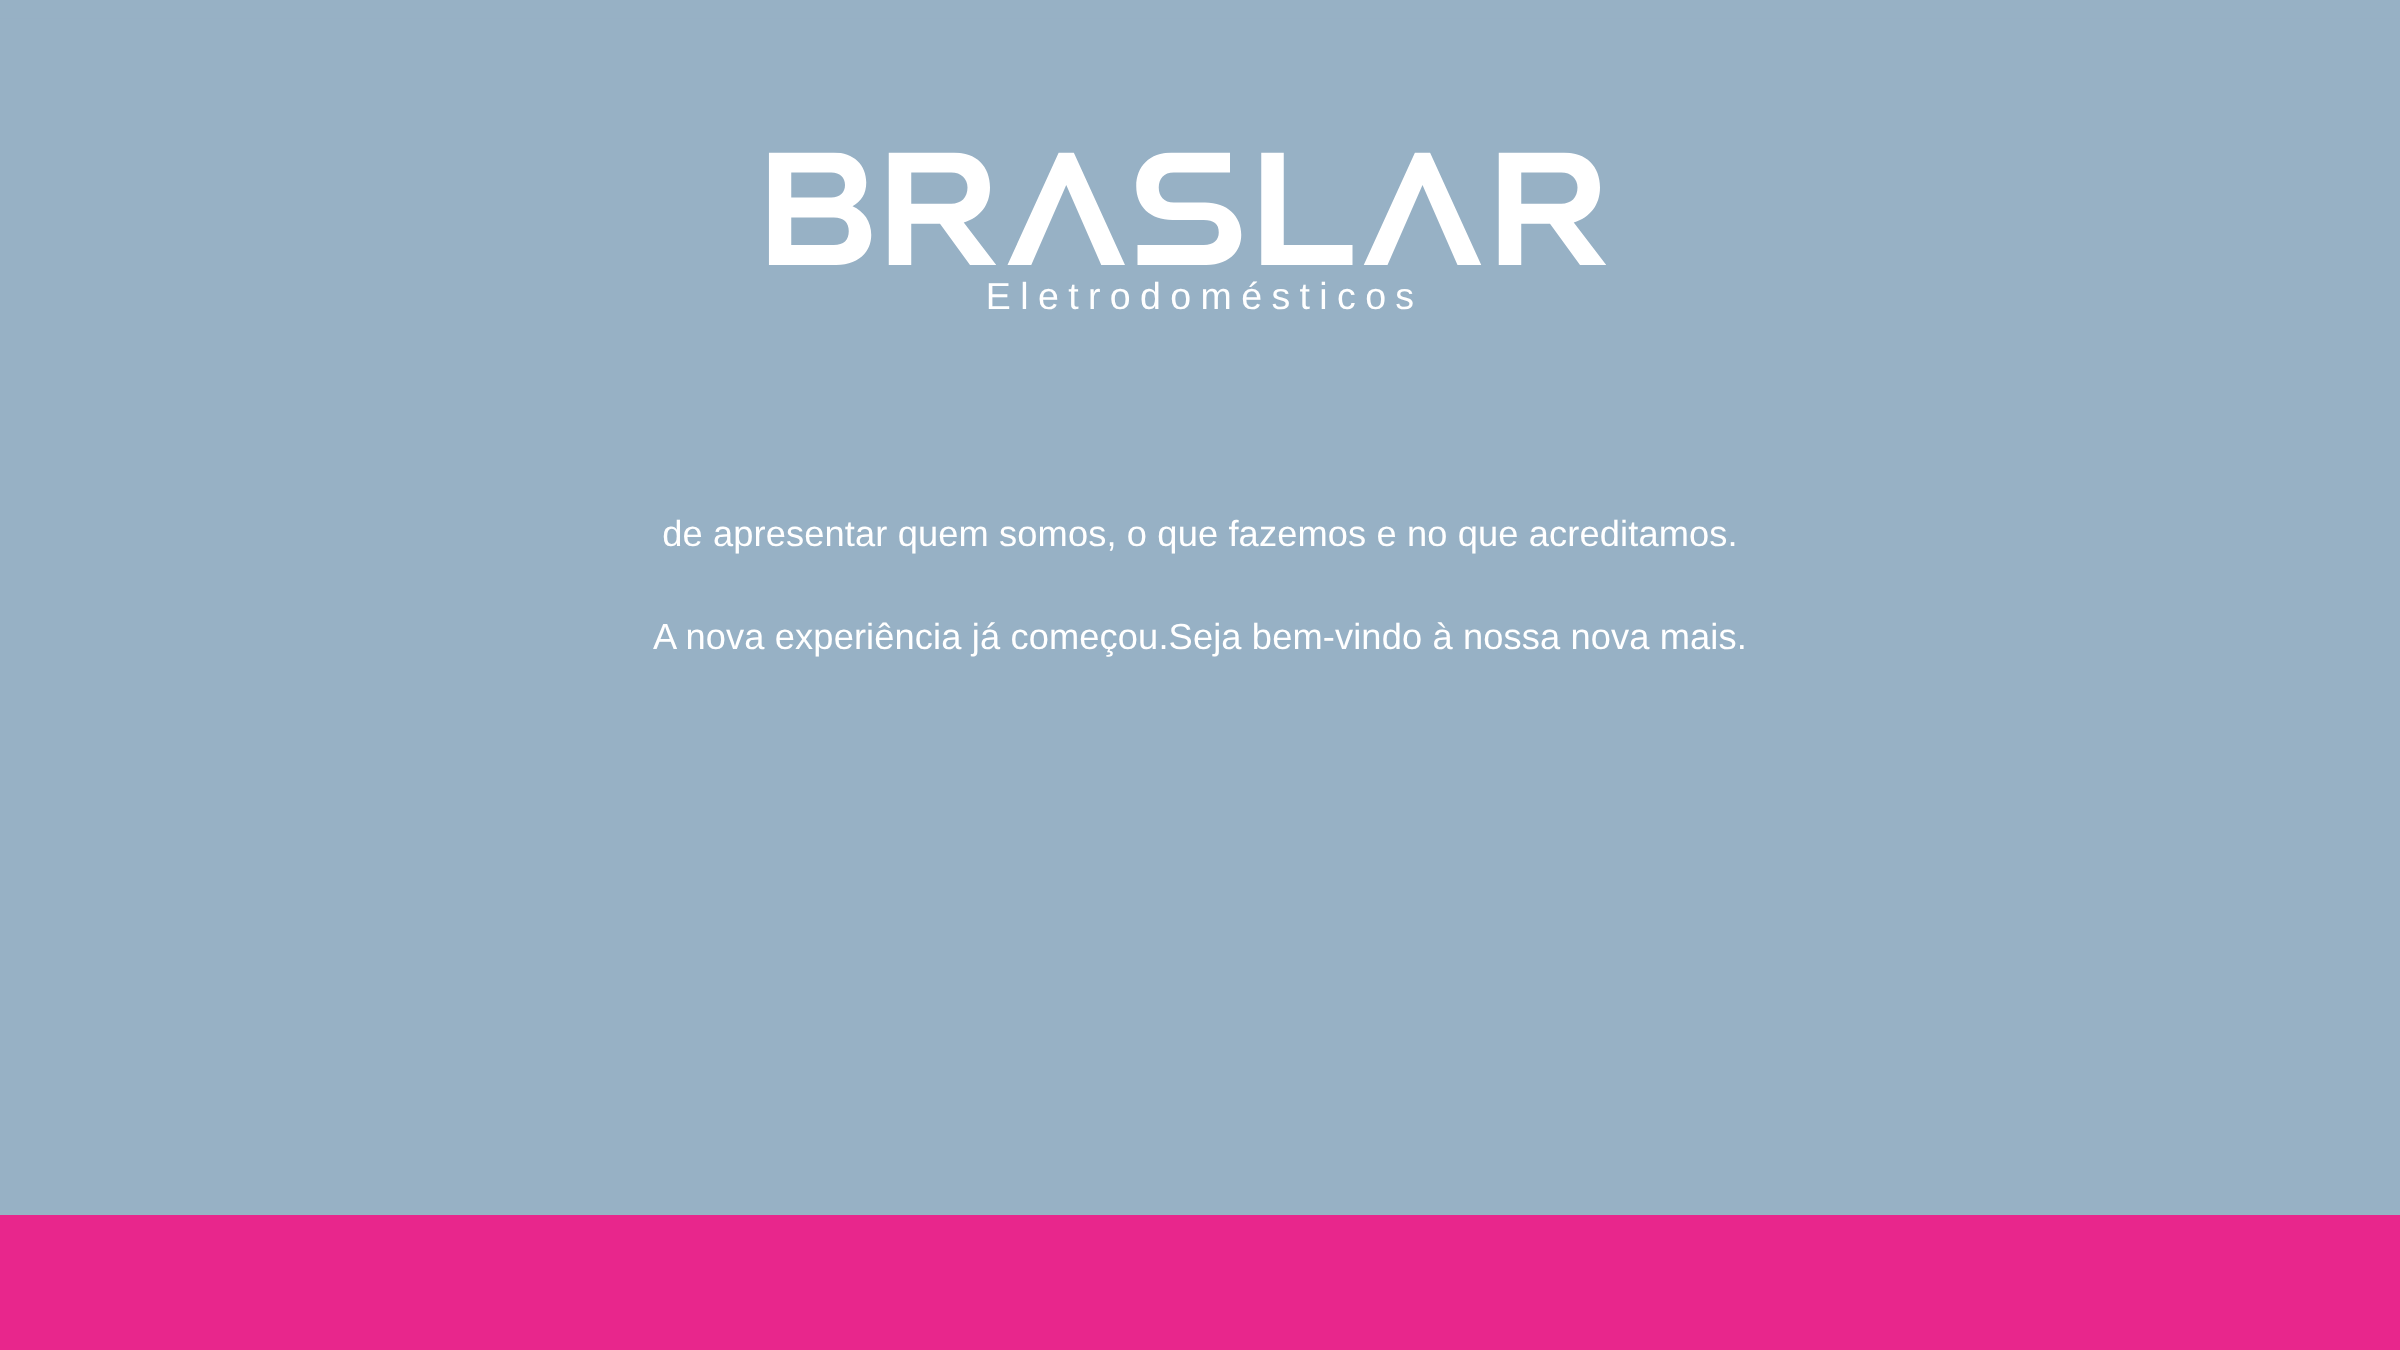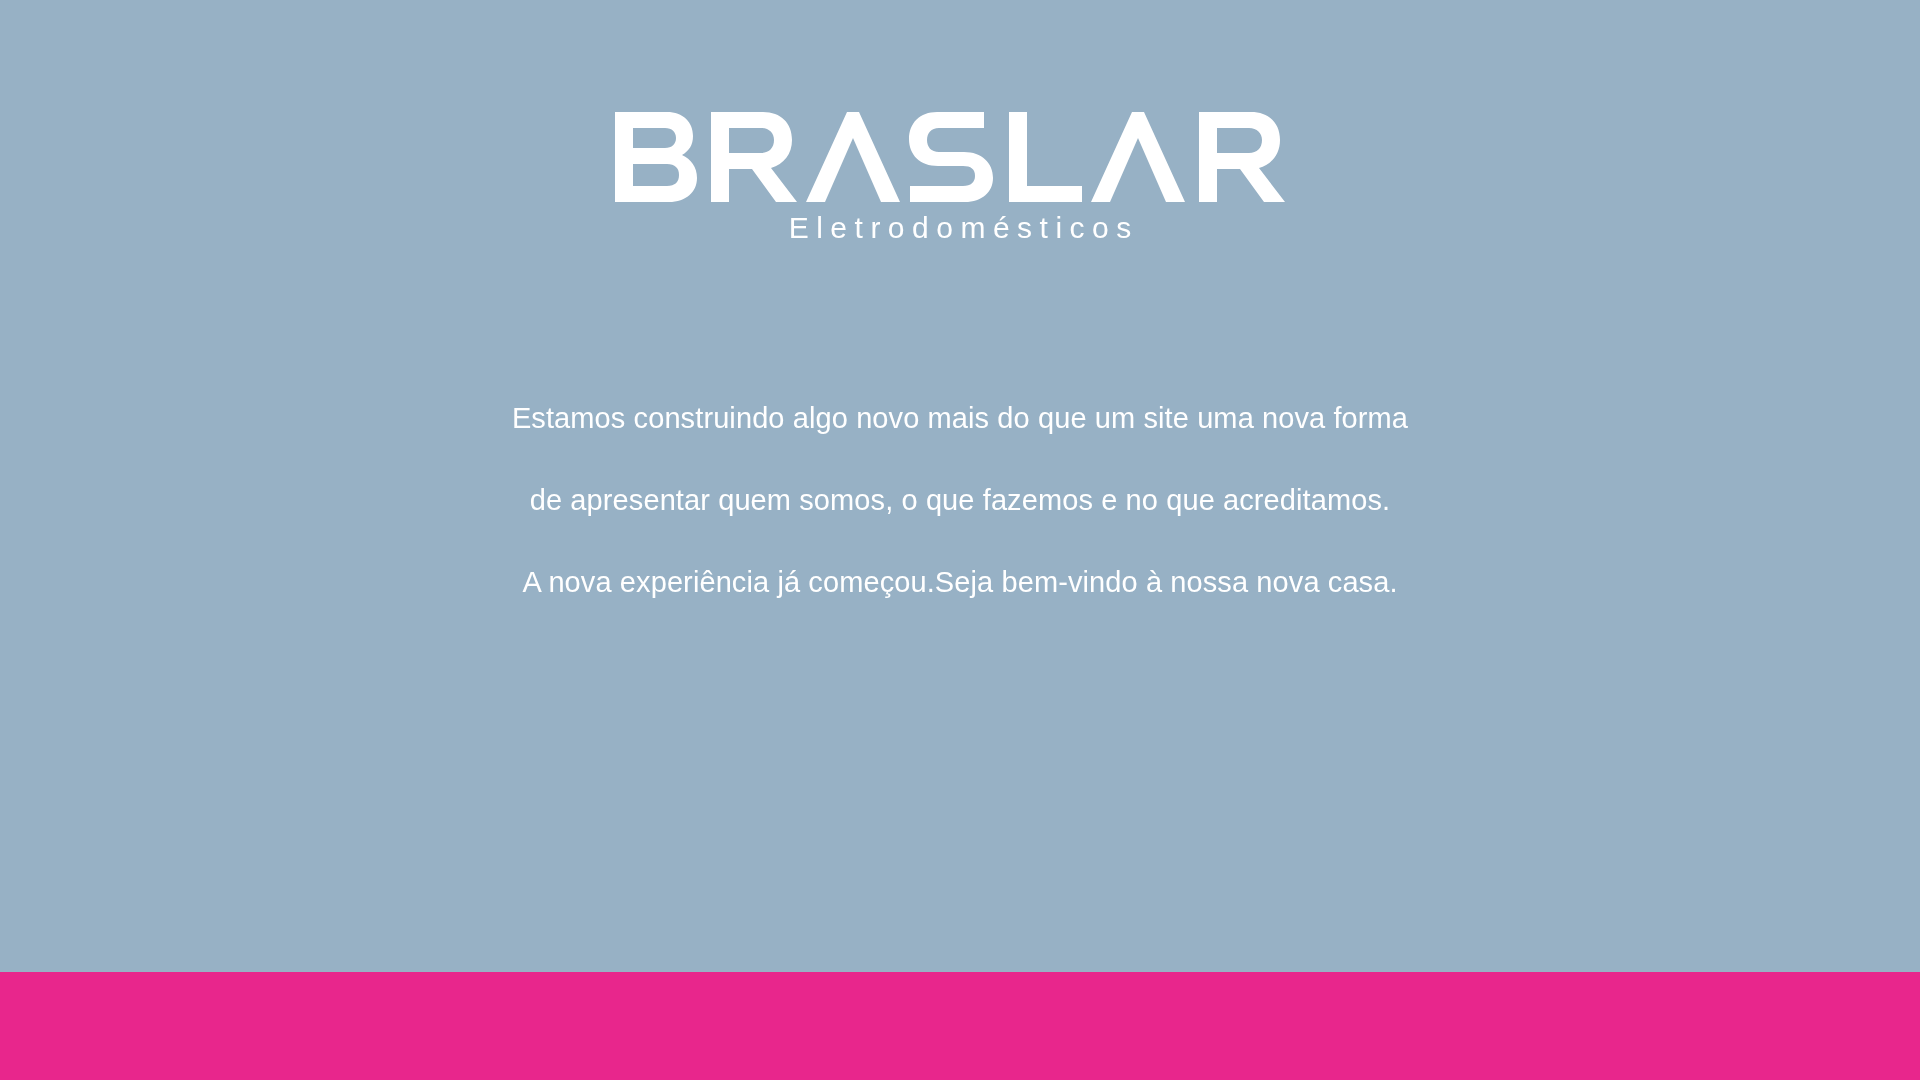--- a/index.html
+++ b/index.html
@@ -20,21 +20,21 @@
   .page {
     position:relative;
     width:1920px;
     height:1080px;
     background:#97b1c5;
   }
 
   
   .hero {
     position:absolute;
-    left:0; top:5px;
+    left:0; top:15px;
     width:1920px;
     height:972px;
     background:#97b1c5;
     display:flex;
     flex-direction:column;
     align-items:center;
   }
 
   
   .brand {
@@ -117,22 +117,21 @@
         <path d="M517 0 L529 0 L570 90 L551 90 L523 26 L495 90 L476 90 Z"></path>
 
         <path d="M584 0 L636 0 C654 0 665 11 665 28 C665 42 657 52 644 56 L670 90 L649 90 L625 57 L602 57 L602 90 L584 90 Z
                  M602 16 L602 41 L634 41 C642 41 647 36 647 28 C647 21 642 16 634 16 Z"></path>
       </svg>
 
       <div class="brand-tagline">Eletrodomésticos</div>
     </div>
 
     <div class="message">
-      <div class="message-line">Estamos construindo algo novo mais do que um site uma nova forma</div>
       <div class="message-line">de apresentar quem somos, o que fazemos e no que acreditamos.</div>
-      <div class="message-line">A nova experiência já começou.Seja bem-vindo à nossa nova casa.</div>
+      <div class="message-line">A nova experiência já começou.Seja bem-vindo à nossa nova mais.</div>
     </div>
 
   </div>
 
   <div class="footer-bar" style="background: rgb(232, 38, 140);"></div>
 
 </div>
 
 </body></html>

